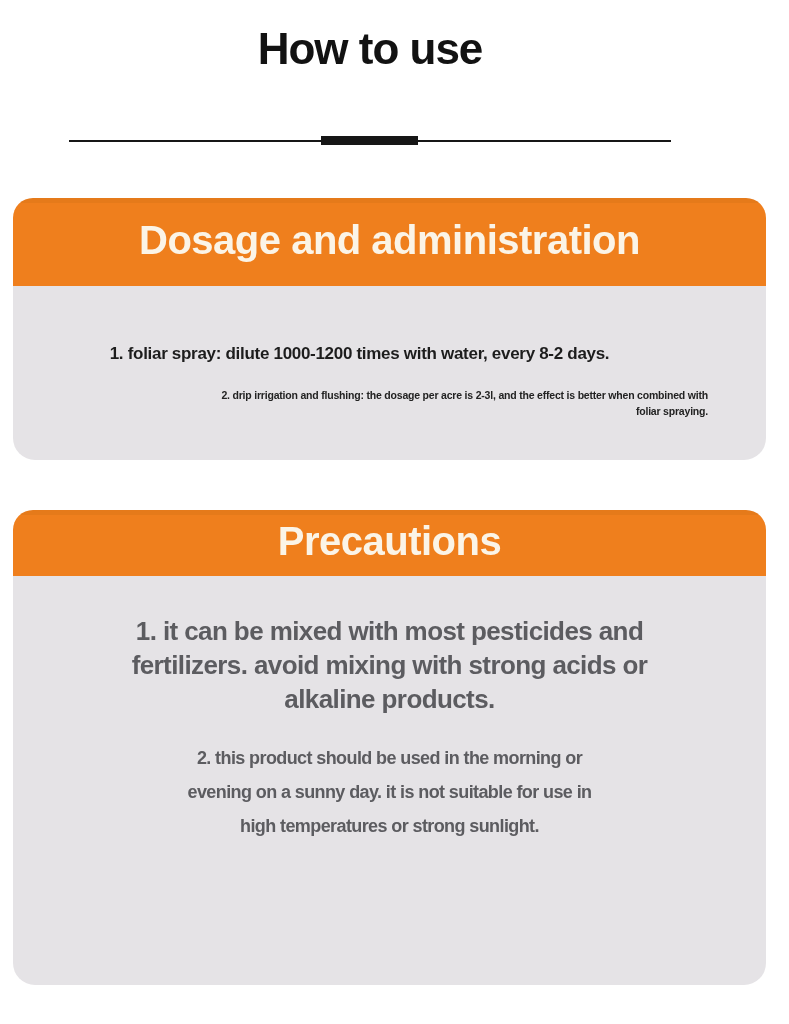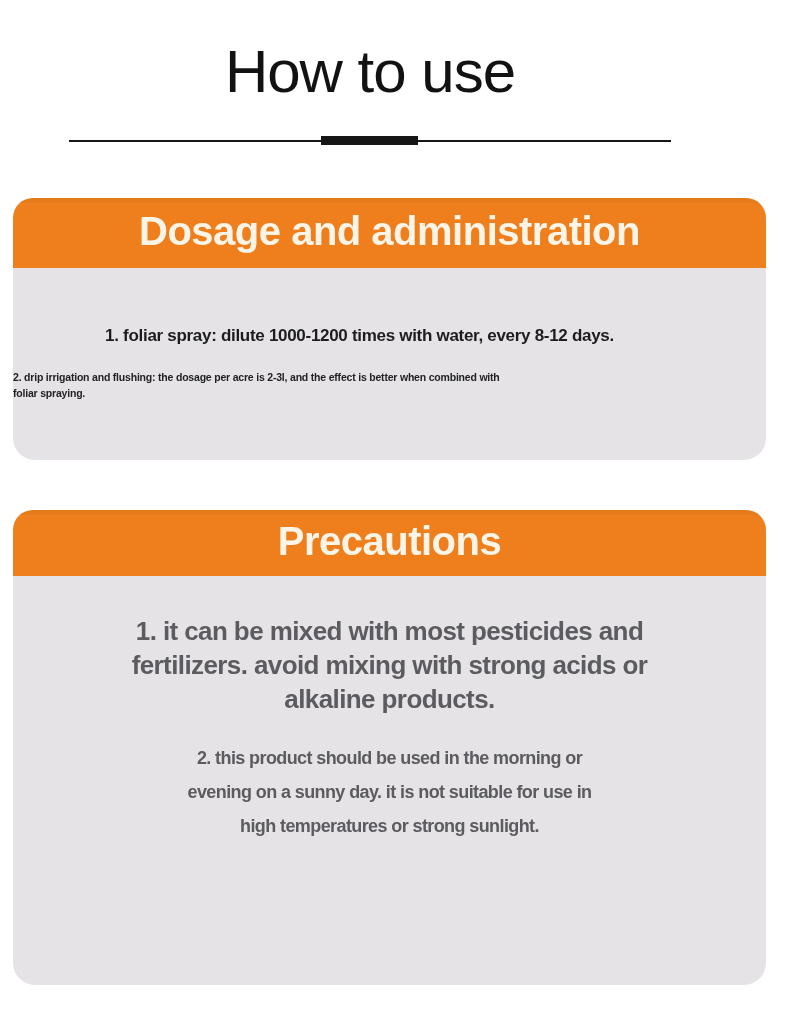--- a/index.html
+++ b/index.html
@@ -12,24 +12,24 @@
   }
 
   
   .page-header {
     position: absolute;
     left: 0; top: 0;
     width: 740px;              
     text-align: center;
   }
   .page-title {
-    margin: 13px;
+    margin: 0;
     padding-top: 24px;
-    font-size: 60px;
-    font-weight: normal;
+    font-size: 44px;
+    font-weight: bold;
     letter-spacing: -1px;
     color: #121212;
     line-height: 1.15;
   }
   .title-divider {
     position: absolute;
     left: 69px; top: 134px;
     width: 602px; height: 12px;
   }
   .title-divider .thin-rule {
@@ -55,21 +55,21 @@
   .card-2 { top: 510px; height: 475px; }
 
   .card-header {
     width: 100%;
     display: flex;
     align-items: center;
     justify-content: center;
     background: #ef7f1d;
     box-shadow: inset 0 5px 0 rgba(120,60,0,0.08);
   }
-  .card-1 .card-header { height: 70px; }
+  .card-1 .card-header { height: 88px; }
   .card-2 .card-header { height: 66px; }
   .card-header-text {
     color: #fbf4e7;
     font-size: 40px;
     font-weight: bold;
     letter-spacing: -0.5px;
     line-height: 1;
     padding-bottom: 4px;
   }
 
@@ -88,21 +88,21 @@
     text-align: center;
     font-size: 17px;
     font-weight: bold;
     letter-spacing: -0.3px;
     color: #1d1d1d;
     white-space: pre;
   }
   .dosage-item-2 {
     position: absolute;
     left: 0; right: 58px; top: 101px;
-    text-align: left;
+    text-align: right;
     font-size: 10.5px;
     font-weight: bold;
     letter-spacing: -0.2px;
     color: #222222;
     line-height: 1.55;
     white-space: pre-line;
   }
 
   
   .precaution-item {
@@ -140,21 +140,21 @@
 <div class="title-divider">
   <div class="thin-rule"></div>
   <div class="thick-rule"></div>
 </div>
 
 <section class="card card-1">
   <div class="card-header">
     <span class="card-header-text">Dosage and administration</span>
   </div>
   <div class="card-body">
-    <div class="dosage-item-1">1. foliar spray: dilute 1000-1200 times with water, every 8-12 days.</div>
+    <div class="dosage-item-1">1. foliar spray: dilute 1000-1200 times with water, every 8-2 days.</div>
     <div class="dosage-item-2">2. drip irrigation and flushing: the dosage per acre is 2-3l, and the effect is better when combined with
 foliar spraying.</div>
   </div>
 </section>
 
 <section class="card card-2">
   <div class="card-header">
     <span class="card-header-text">Precautions</span>
   </div>
   <div class="card-body">

